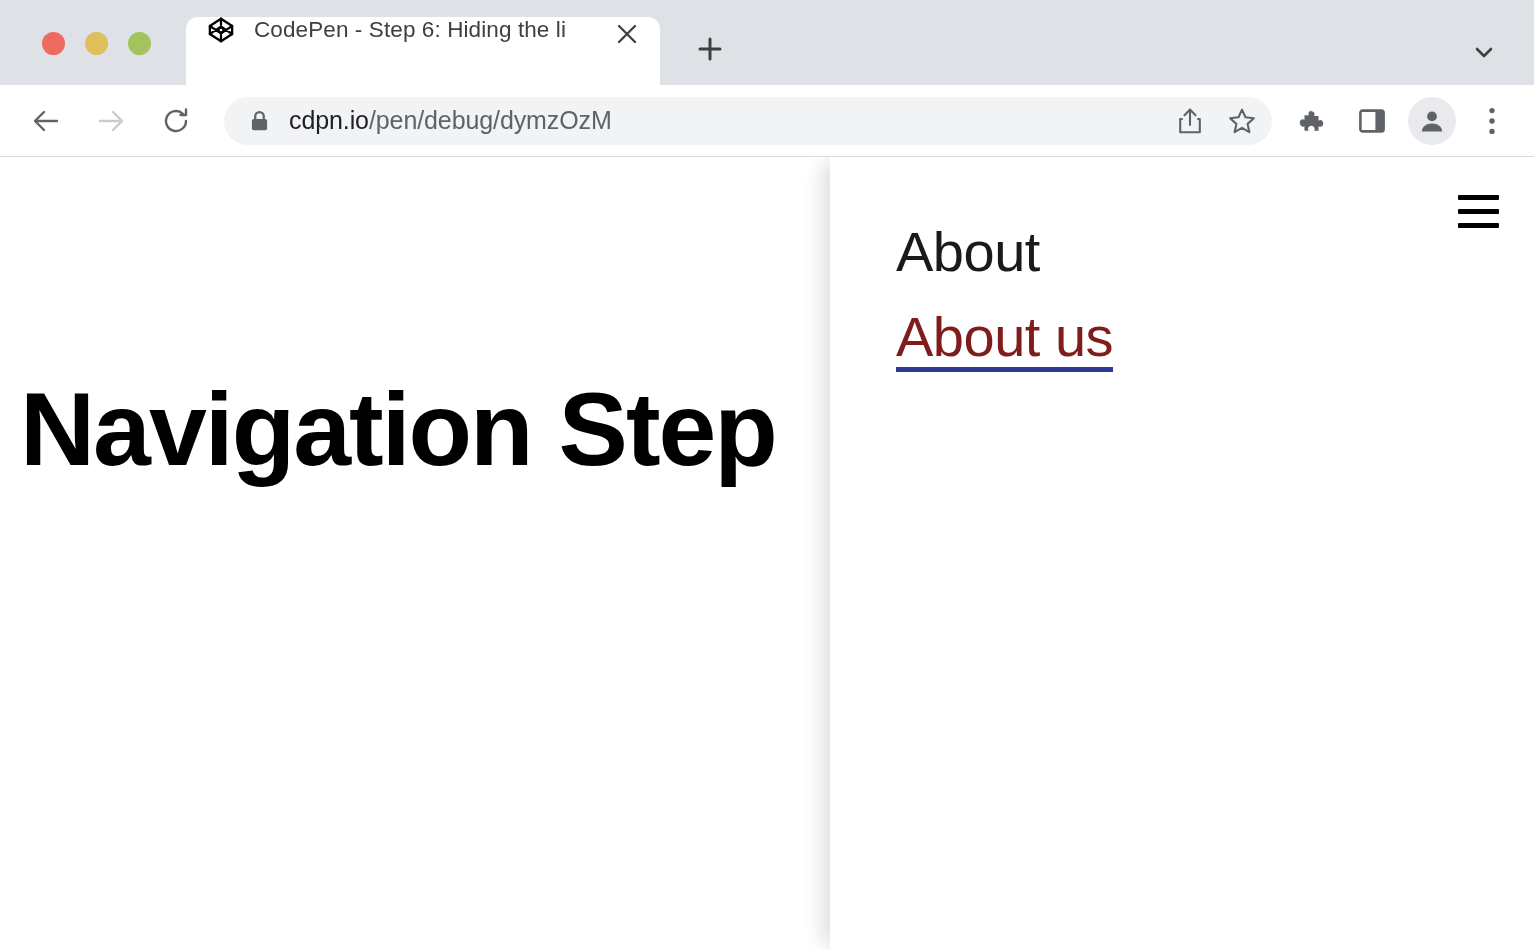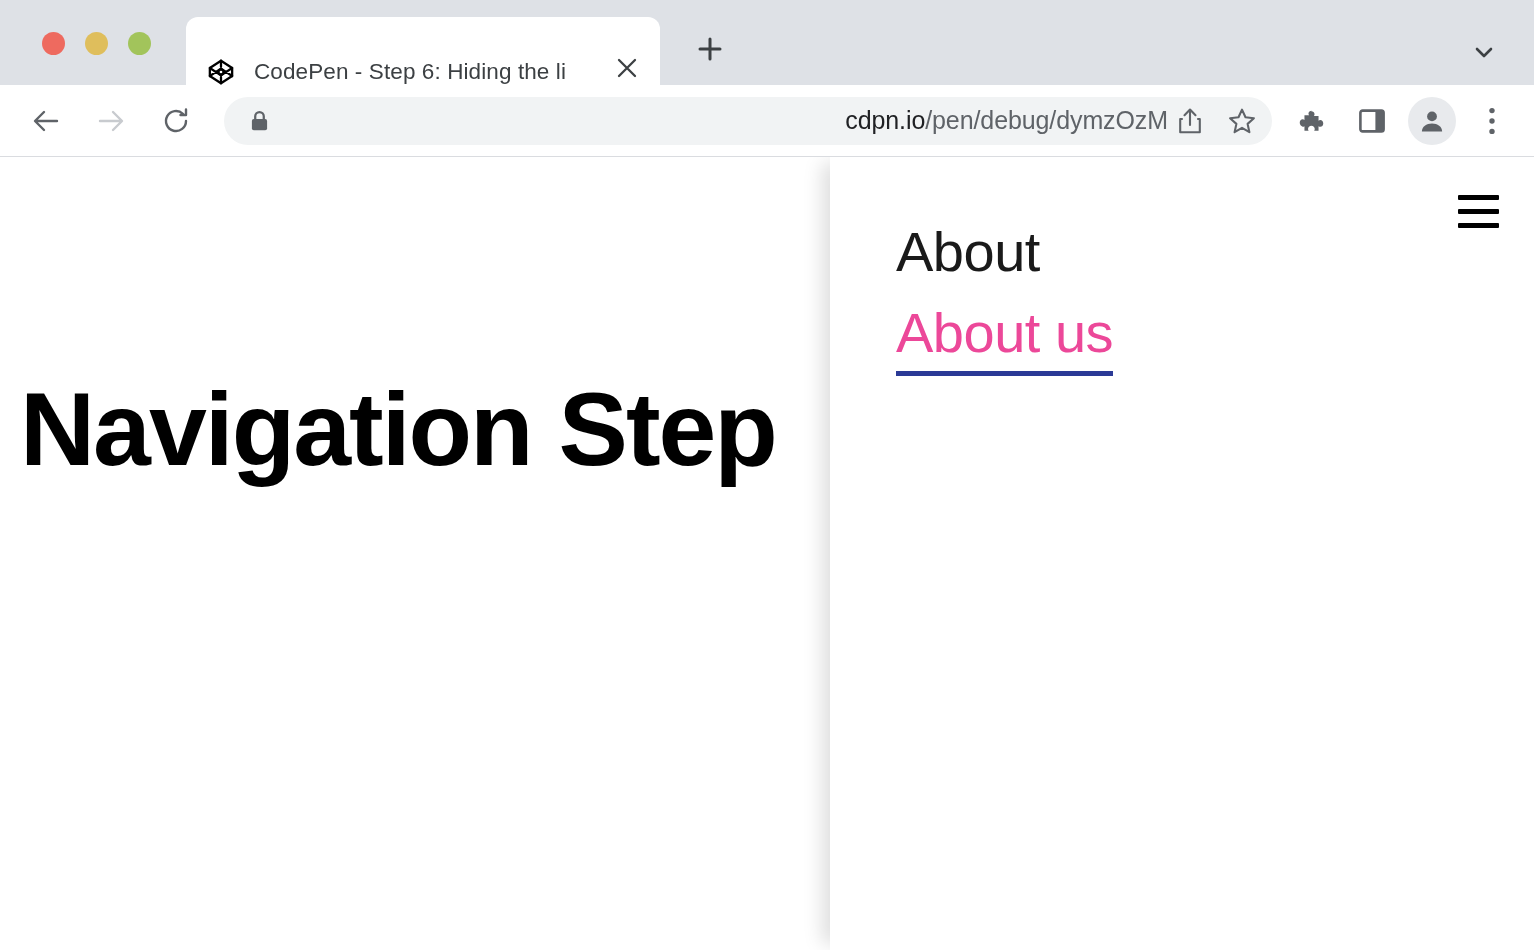--- a/index.html
+++ b/index.html
@@ -47,21 +47,21 @@
 
   #tab-active {
     position: absolute;
     left: 186px;
     bottom: 0;
     width: 474px;
     height: 68px;
     background: #ffffff;
     border-radius: 12px 12px 0 0;
     display: flex;
-    align-items: flex-end;
+    align-items: flex-start;
     padding: 0 16px 0 22px;
   }
   #tab-favicon {
     width: 26px;
     height: 26px;
     flex: 0 0 26px;
     margin-right: 20px;
     display: block;
   }
   #tab-title {
@@ -111,21 +111,20 @@
 
   
   #toolbar {
     height: 72px;
     background: #ffffff;
     border-bottom: 1px solid #dadce0;
     display: flex;
     align-items: center;
     padding: 0 18px 0 22px;
     position: relative;
-    text-align: right;
   }
   .nav-button {
     width: 48px;
     height: 48px;
     display: flex;
     align-items: center;
     justify-content: center;
     border-radius: 50%;
     flex: 0 0 48px;
   }
@@ -262,23 +261,23 @@
   }
   .nav-link {
     font-size: 56px;
     color: #1a1a1a;
     text-decoration: none;
     line-height: 1;
     letter-spacing: -0.5px;
     display: inline-block;
   }
   .nav-link.is-current {
-    color: #ec4899;
+    color: #7f1d1d;
     border-bottom: 5px solid #2b3a96;
-    padding-bottom: 10px;
+    padding-bottom: 2px;
   }
 </style>
 </head>
 <body>
 
 <div id="browser-window">
 
   <div id="tab-strip">
 
     <div id="traffic-lights">

